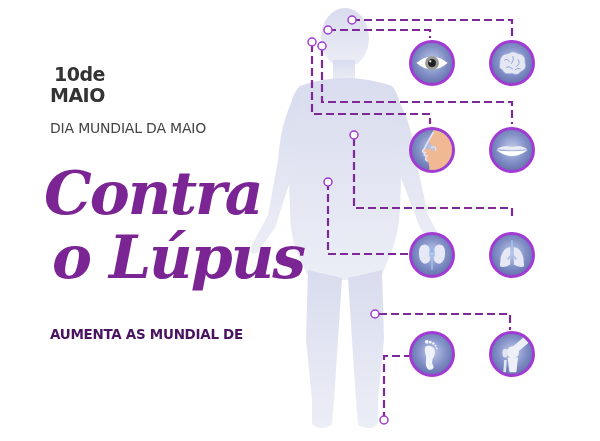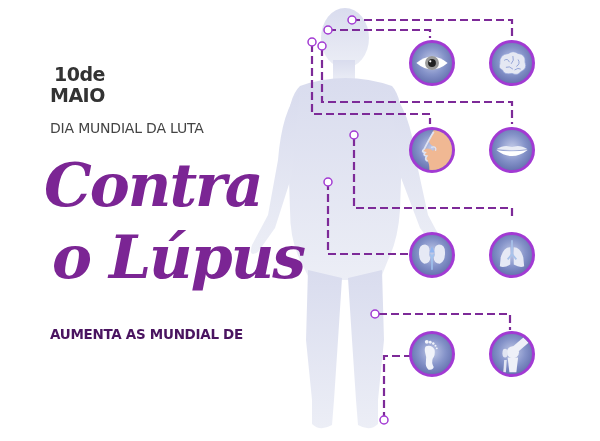--- a/index.html
+++ b/index.html
@@ -2,21 +2,21 @@
 <html><head>
 <meta charset="utf-8">
 <style>
   html, body { margin:0; padding:0; }
   body { width:600px; height:441px; background:#ffffff; position:relative; overflow:hidden; font-family:"DejaVu Sans", sans-serif; }
   .canvas { position:absolute; left:0; top:0; width:504px; height:441px; }
   .date-day { position:absolute; left:54px; top:64px; font-family:"DejaVu Sans", sans-serif; font-weight:bold; font-size:19px; line-height:20px; color:#333333; letter-spacing:-0.5px; }
   .date-month { position:absolute; left:50px; top:84px; font-family:"DejaVu Sans", sans-serif; font-weight:bold; font-size:19px; line-height:22px; color:#333333; letter-spacing:-0.5px; }
   .subtitle { position:absolute; left:50px; top:120px; font-family:"DejaVu Sans", sans-serif; font-size:14px; color:#444444; letter-spacing:-0.2px; }
   .script { position:absolute; font-family:"DejaVu Serif", serif; font-style:italic; color:#7b2594; font-weight:bold; letter-spacing:-2px; }
-  .script-1 { left:44px; top:150px; font-size:60px; line-height:70px; }
+  .script-1 { left:44px; top:158px; font-size:60px; line-height:70px; }
   .script-2 { left:52px; top:222px; font-size:60px; line-height:70px; }
   .tagline { position:absolute; left:50px; top:326px; font-family:"DejaVu Sans", sans-serif; font-weight:bold; font-size:13.5px; line-height:17px; color:#4a1460; letter-spacing:-0.3px; }
   .tagline div { white-space:nowrap; }
   .organ { position:absolute; width:46px; height:46px; border-radius:50%; border:3px solid #a23ad3;
            background:radial-gradient(circle at 50% 45%, #c3cbe8 0%, #8593c9 45%, #4d5a9c 100%);
            box-sizing:border-box; overflow:hidden; }
   .organ svg { position:absolute; left:0; top:0; width:100%; height:100%; }
 </style>
 </head>
 <body>
@@ -72,21 +72,21 @@
       <circle cx="322" cy="46" r="4"></circle>
       <circle cx="354" cy="135" r="4"></circle>
       <circle cx="328" cy="182" r="4"></circle>
       <circle cx="375" cy="314" r="4"></circle>
       <circle cx="384" cy="420" r="4"></circle>
     </g>
   </svg>
 
   <div class="date-day">10de</div>
   <div class="date-month">MAIO</div>
-  <div class="subtitle">DIA MUNDIAL DA LUTA</div>
+  <div class="subtitle">DIA MUNDIAL DA MAIO</div>
   <div class="script script-1">Contra</div>
   <div class="script script-2">o Lúpus</div>
   <div class="tagline">
     <div>AUMENTA AS MUNDIAL DE</div>
   </div>
 
   <div class="organ" style="left:409px;top:40px;">
     <svg viewBox="0 0 46 46">
       <path d="M5,23 Q23,8 41,23 Q23,38 5,23 Z" fill="#ffffff"></path>
       <circle cx="23" cy="23" r="8" fill="#9a9a9a"></circle>

